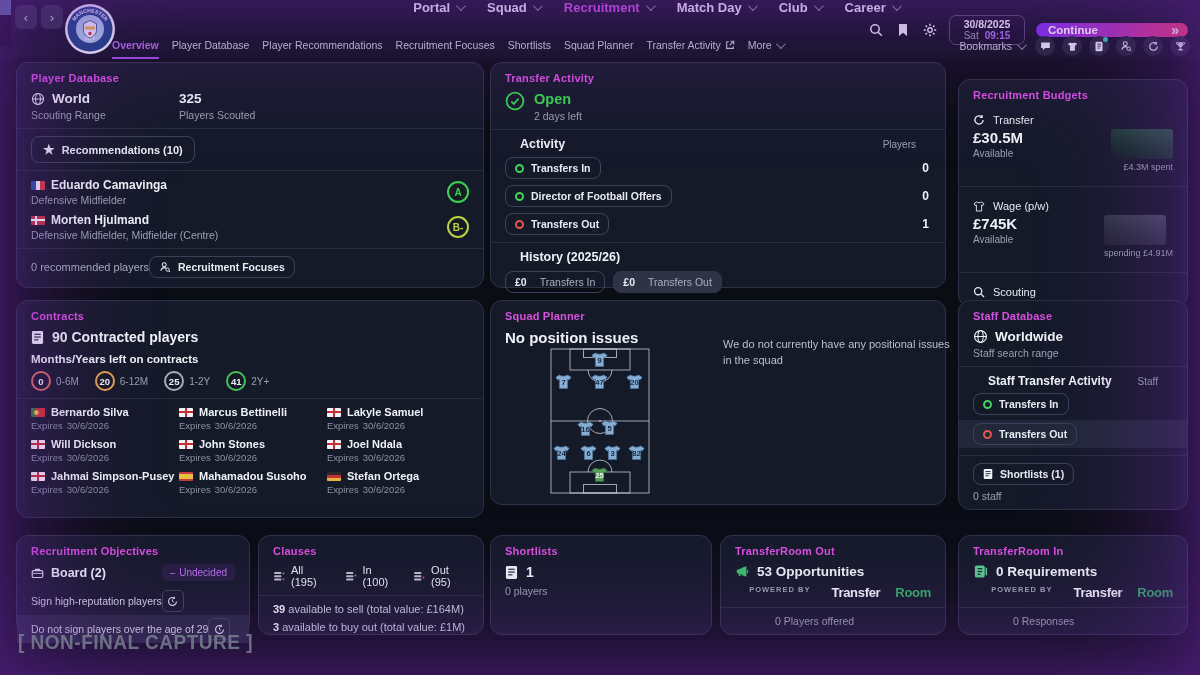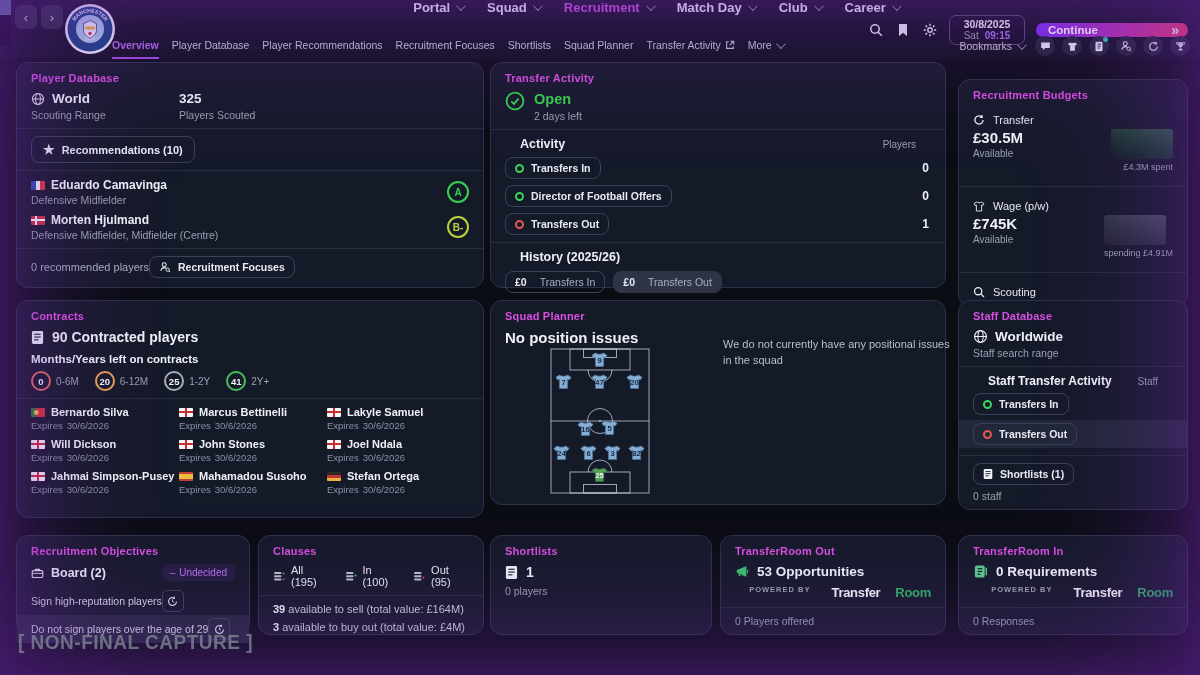--- a/index.html
+++ b/index.html
@@ -143,21 +143,21 @@
   .cline{font-size:11px;color:#c9cdd8;margin:6px 0;}
   .cline b{color:#f0f2f6;}
   
   .sl-head{display:flex;align-items:center;gap:8px;font-size:14px;font-weight:700;margin:3px 0 5px;}
   .sl-sub{font-size:10.5px;color:#9aa0b0;}
   .tr-head{display:flex;align-items:center;gap:8px;font-size:13.5px;font-weight:700;margin:2px 0 6px;}
   .powered{display:flex;align-items:flex-start;justify-content:flex-end;gap:21px;}
   .powered .pby{font-size:7.5px;letter-spacing:1px;color:#9aa0b0;font-weight:700;}
   .powered .bw{font-size:13px;font-weight:700;color:#f0f2f6;letter-spacing:-.3px;}
   .powered .bg{font-size:13px;font-weight:700;color:#2fae63;letter-spacing:-.3px;margin-left:-6px;}
-  .tr-foot{font-size:10.5px;color:#9aa0b0;margin-top:6px;}
+  .tr-foot{font-size:10.5px;color:#9aa0b0;margin-top:6px;margin-left:40px;}
   
   .watermark{position:absolute;left:18px;top:632px;z-index:5;font-size:19px;font-weight:700;
              color:#78808f;opacity:.85;letter-spacing:.5px;transform:scaleY(1.08);}
   svg{display:block;}
 </style>
 </head>
 <body>
 
 <div class="screen">
 
@@ -857,21 +857,21 @@
                 <rect x="1" y="7.4" width="7.5" height="2" rx="1"></rect>
               </g>
               <path d="M9.3 5.7l1.2 2.2 1.2-2.2z" fill="#e2584f"></path>
             </svg>
         </span>
         <span>Out (95)</span>
       </span>
     </div>
     <div class="hr"></div>
     <div class="cline"><b>39</b> <span>available to sell (total value: £164M)</span></div>
-    <div class="cline"><b>3</b> <span>available to buy out (total value: £4M)</span></div>
+    <div class="cline"><b>3</b> <span>available to buy out (total value: £1M)</span></div>
   </div>
 
   <div class="panel p-shortlists">
     <div class="ptitle">Shortlists</div>
     <div class="sl-head">
       <span>
         <svg viewBox="0 0 14 16" width="13" height="15">
             <rect x="1" y="1" width="12" height="14" rx="1.5" fill="#eef1f6"></rect>
             <line x1="3.5" y1="4.5" x2="10.5" y2="4.5" stroke="#151a29" stroke-width="1.2"></line>
             <line x1="3.5" y1="7.5" x2="10.5" y2="7.5" stroke="#151a29" stroke-width="1.2"></line>

